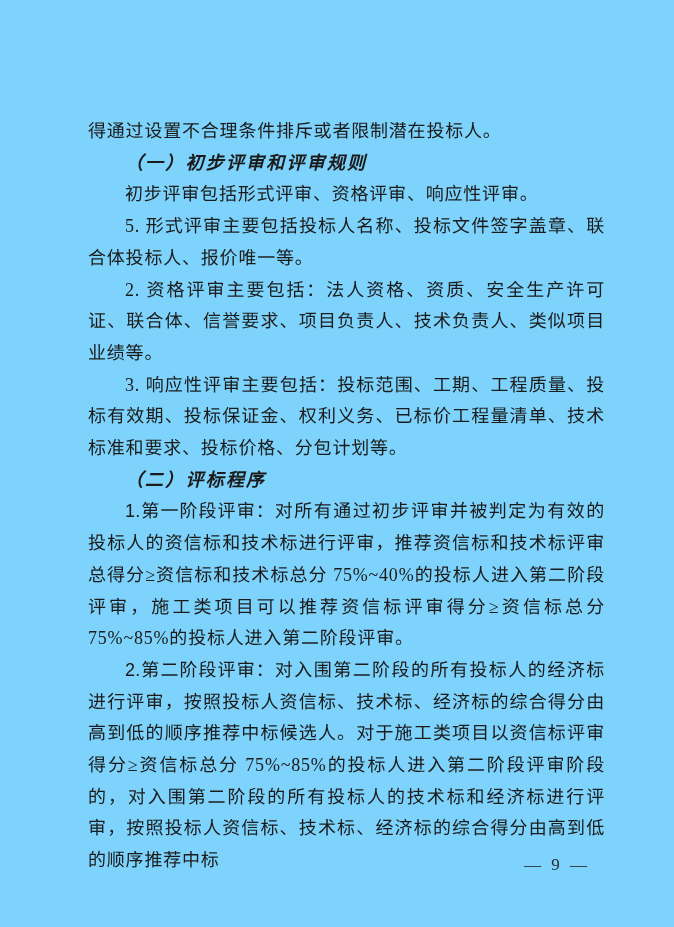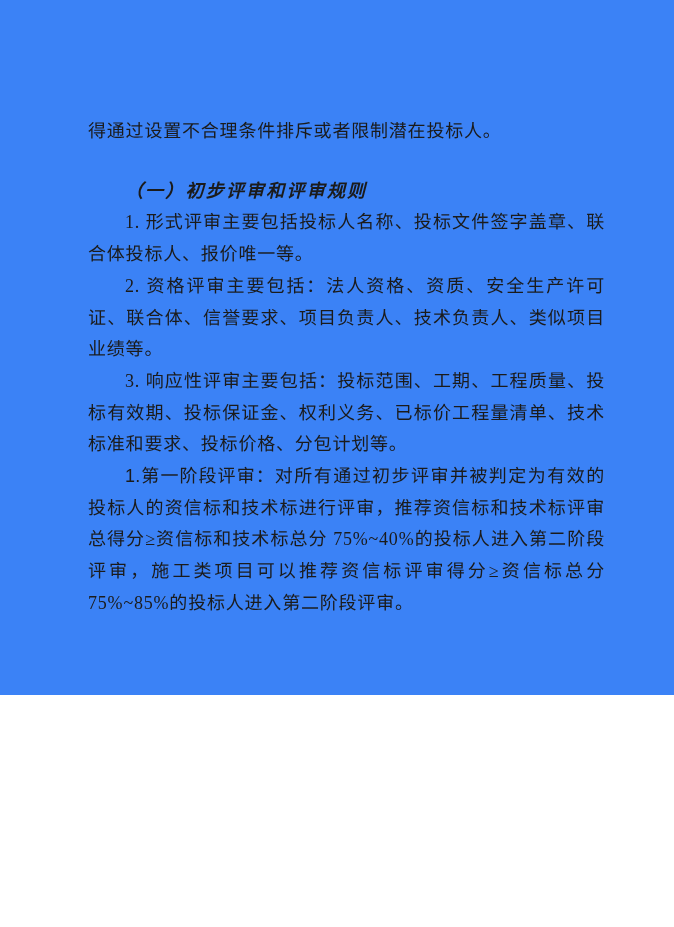--- a/index.html
+++ b/index.html
@@ -3,22 +3,22 @@
 <meta charset="utf-8">
 <style>
   html, body {
     margin: 0;
     padding: 0;
     background: #ffffff;
   }
   .page {
     position: relative;
     width: 674px;
-    height: 695px;
-    background: #3b82f6;
+    height: 927px;
+    background: #7dd3fc;
     overflow: hidden;
     box-sizing: border-box;
   }
   .doc-body {
     position: absolute;
     left: 88px;
     top: 116px;
     width: 517px;
     font-family: "Liberation Serif", "DejaVu Serif", serif;
     font-size: 18px;
@@ -33,21 +33,20 @@
     padding: 0;
     text-indent: 2.05em;
   }
   .doc-body p.continuation {
     text-indent: 0;
   }
   .doc-body p.section-heading {
     font-style: italic;
     font-weight: 600;
     letter-spacing: 2.2px;
-    margin-top: 28px;
   }
   .lead {
     font-weight: normal;
     font-family: "Liberation Sans", "DejaVu Sans", sans-serif;
     letter-spacing: 0.4px;
   }
   .page-footer {
     position: absolute;
     top: 855px;
     right: 84px;
@@ -62,28 +61,31 @@
 <body>
 
 <div class="page">
 
   <div class="doc-body">
 
     <p class="continuation">得通过设置不合理条件排斥或者限制潜在投标人。</p>
 
     <p class="section-heading">（一）初步评审和评审规则</p>
 
+    <p>初步评审包括形式评审、资格评审、响应性评审。</p>
 
-    <p>1. 形式评审主要包括投标人名称、投标文件签字盖章、联合体投标人、报价唯一等。</p>
+    <p>5. 形式评审主要包括投标人名称、投标文件签字盖章、联合体投标人、报价唯一等。</p>
 
     <p>2. 资格评审主要包括：法人资格、资质、安全生产许可证、联合体、信誉要求、项目负责人、技术负责人、类似项目业绩等。</p>
 
     <p>3. 响应性评审主要包括：投标范围、工期、工程质量、投标有效期、投标保证金、权利义务、已标价工程量清单、技术标准和要求、投标价格、分包计划等。</p>
 
+    <p class="section-heading">（二）评标程序</p>
 
     <p><span class="lead">1.第一阶段评审：</span><span>对所有通过初步评审并被判定为有效的投标人的资信标和技术标进行评审，推荐资信标和技术标评审总得分≥资信标和技术标总分 75%~40%的投标人进入第二阶段评审，施工类项目可以推荐资信标评审得分≥资信标总分 75%~85%的投标人进入第二阶段评审。</span></p>
 
+    <p><span class="lead">2.第二阶段评审：</span><span>对入围第二阶段的所有投标人的经济标进行评审，按照投标人资信标、技术标、经济标的综合得分由高到低的顺序推荐中标候选人。对于施工类项目以资信标评审得分≥资信标总分 75%~85%的投标人进入第二阶段评审阶段的，对入围第二阶段的所有投标人的技术标和经济标进行评审，按照投标人资信标、技术标、经济标的综合得分由高到低的顺序推荐中标</span></p>
 
   </div>
 
   <div class="page-footer">— 9 —</div>
 
 </div>
 
 </body></html>

